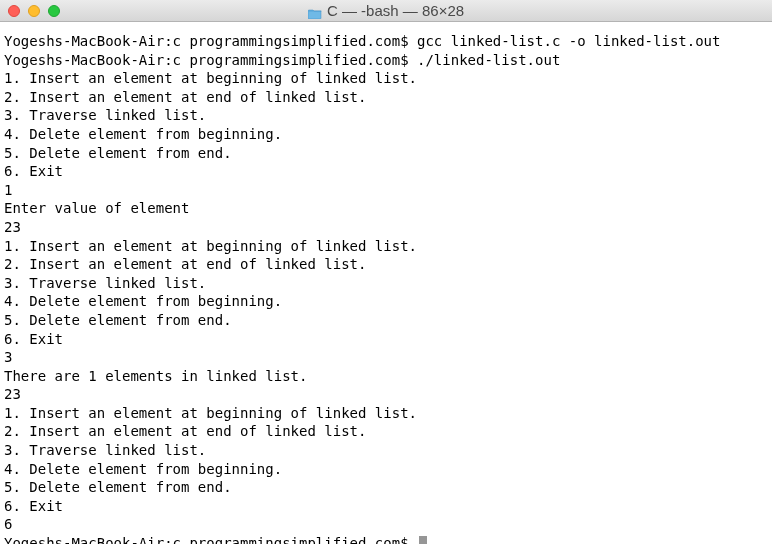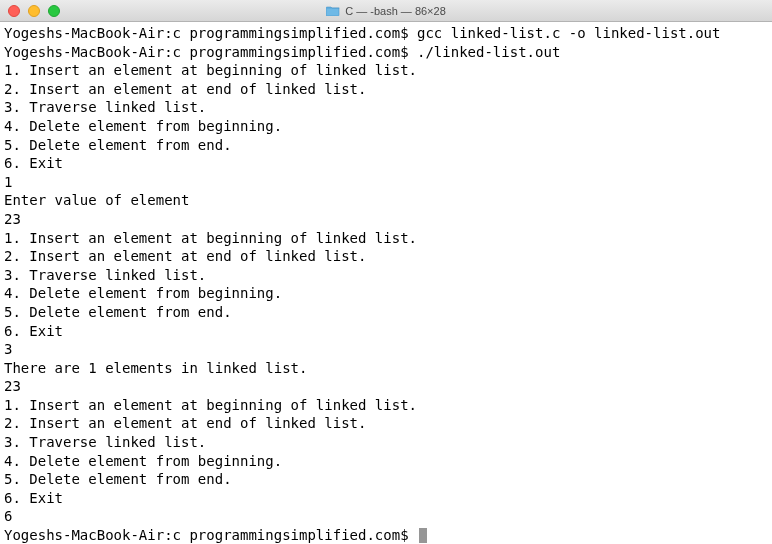--- a/index.html
+++ b/index.html
@@ -33,36 +33,36 @@
       border-radius: 50%;
     }
     .tl-close { background: #ff5f57; border: 0.5px solid #e1483f; }
     .tl-min   { background: #ffbd2e; border: 0.5px solid #e0a020; }
     .tl-max   { background: #28c840; border: 0.5px solid #1fa633; }
     .title-center {
       position: absolute;
       left: 0; right: 0;
       text-align: center;
       font-family: -apple-system, "Helvetica Neue", Arial, sans-serif;
-      font-size: 11px;
+      font-size: 15px;
       color: #4a4a4a;
       pointer-events: none;
       display: flex;
       align-items: center;
       justify-content: center;
       gap: 5px;
     }
     .folder-icon {
       width: 14px;
       height: 11px;
       display: inline-block;
     }
     .terminal {
       flex: 1;
-      padding: 2px 4px;
+      padding: 10px 4px;
       white-space: pre;
       line-height: 18.6px;
       color: #000;
       overflow: hidden;
     }
     .cursor {
       display: inline-block;
       width: 8px;
       height: 15px;
       background: #969696;

